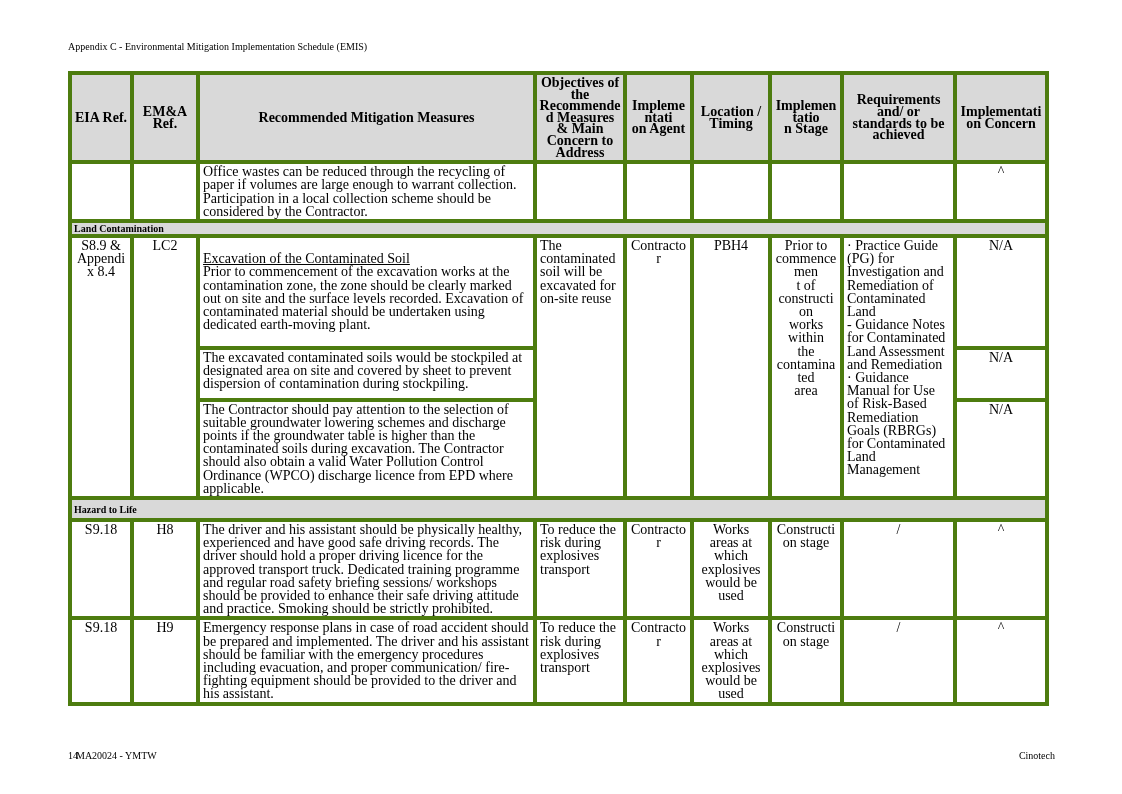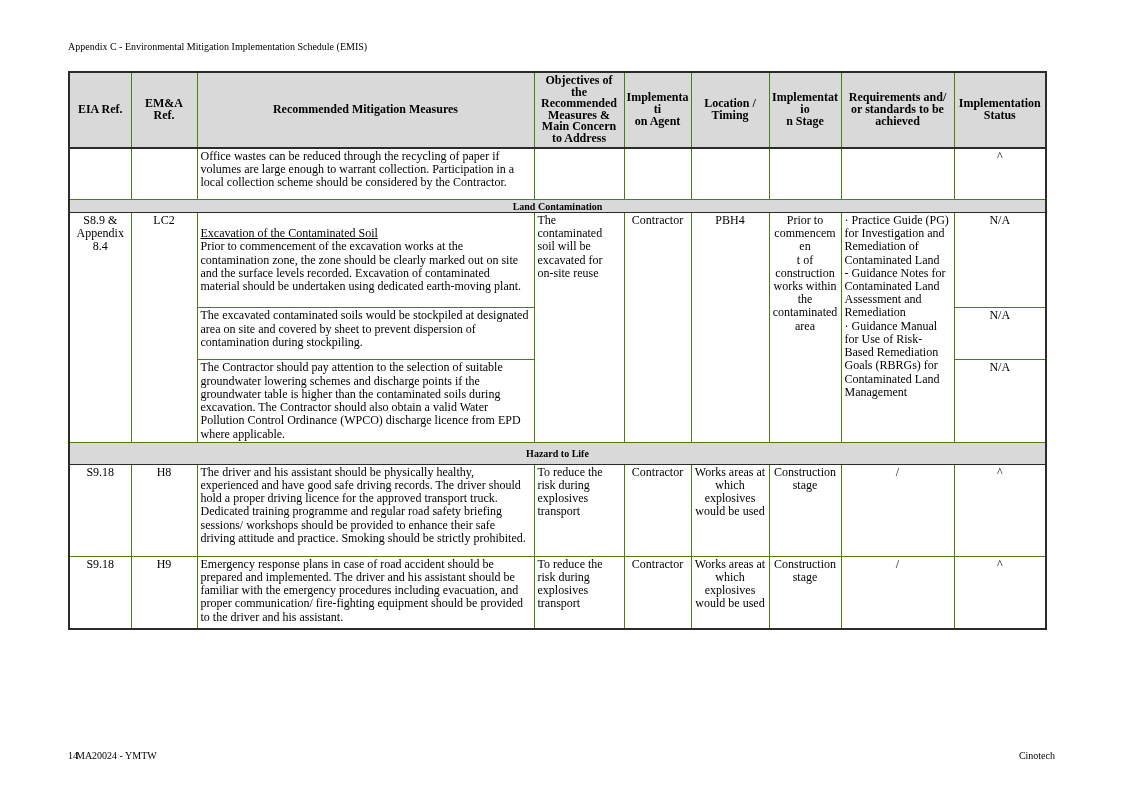--- a/index.html
+++ b/index.html
@@ -18,22 +18,22 @@
   }
   table.emis {
     position: absolute;
     left: 68px; top: 71px;
     width: 977px;
     border-collapse: collapse;
     table-layout: fixed;
     border: 2px solid #2b2b2b;
   }
   .emis th, .emis td {
-    border: 1px solid #4d7c0f;
-    font-size: 12px;
+    border: 4px solid #4d7c0f;
+    font-size: 14px;
     line-height: 13.2px;
     padding: 1px 3px;
     vertical-align: top;
     white-space: pre-line;
     overflow: hidden;
     word-wrap: break-word;
   }
   .emis thead th {
     background: #d9d9d9;
     font-weight: bold;
@@ -47,21 +47,20 @@
   .emis tr.band td {
     background: #d9d9d9;
     font-weight: bold;
     font-size: 10px;
     line-height: 11px;
     padding: 0 2px;
     vertical-align: middle;
     border-top: 1.5px solid #2b2b2b;
     border-bottom: 1.5px solid #2b2b2b;
     white-space: nowrap;
-    text-align: center;
   }
   .u { text-decoration: underline; }
   .footer-left   { position: absolute; left: 68px;  top: 750px; font-size: 10px; margin-left: 8px; }
   .footer-center { position: absolute; left: 68px;  top: 750px; width: 977px; font-size: 10px; }
   .footer-right  { position: absolute; right: 67px; top: 750px; font-size: 10px; }
 </style>
 </head>
 <body>
 
 <div class="doc-title">Appendix C - Environmental Mitigation Implementation Schedule (EMIS)</div>
@@ -84,21 +83,21 @@
       <th>EM&amp;A Ref.</th>
       <th>Recommended Mitigation Measures</th>
       <th>Objectives of the Recommended Measures &amp; Main Concern to Address</th>
       <th>Implementati
 on Agent</th>
       <th>Location /
 Timing</th>
       <th>Implementatio
 n Stage</th>
       <th>Requirements and/ or standards to be achieved</th>
-      <th>Implementation Status</th>
+      <th>Implementation Concern</th>
     </tr>
   </thead>
   <tbody>
     <tr style="height:52px">
       <td></td>
       <td></td>
       <td>Office wastes can be reduced through the recycling of paper if volumes are large enough to warrant collection.  Participation in a local collection scheme should be considered by the Contractor.</td>
       <td></td>
       <td></td>
       <td></td>

